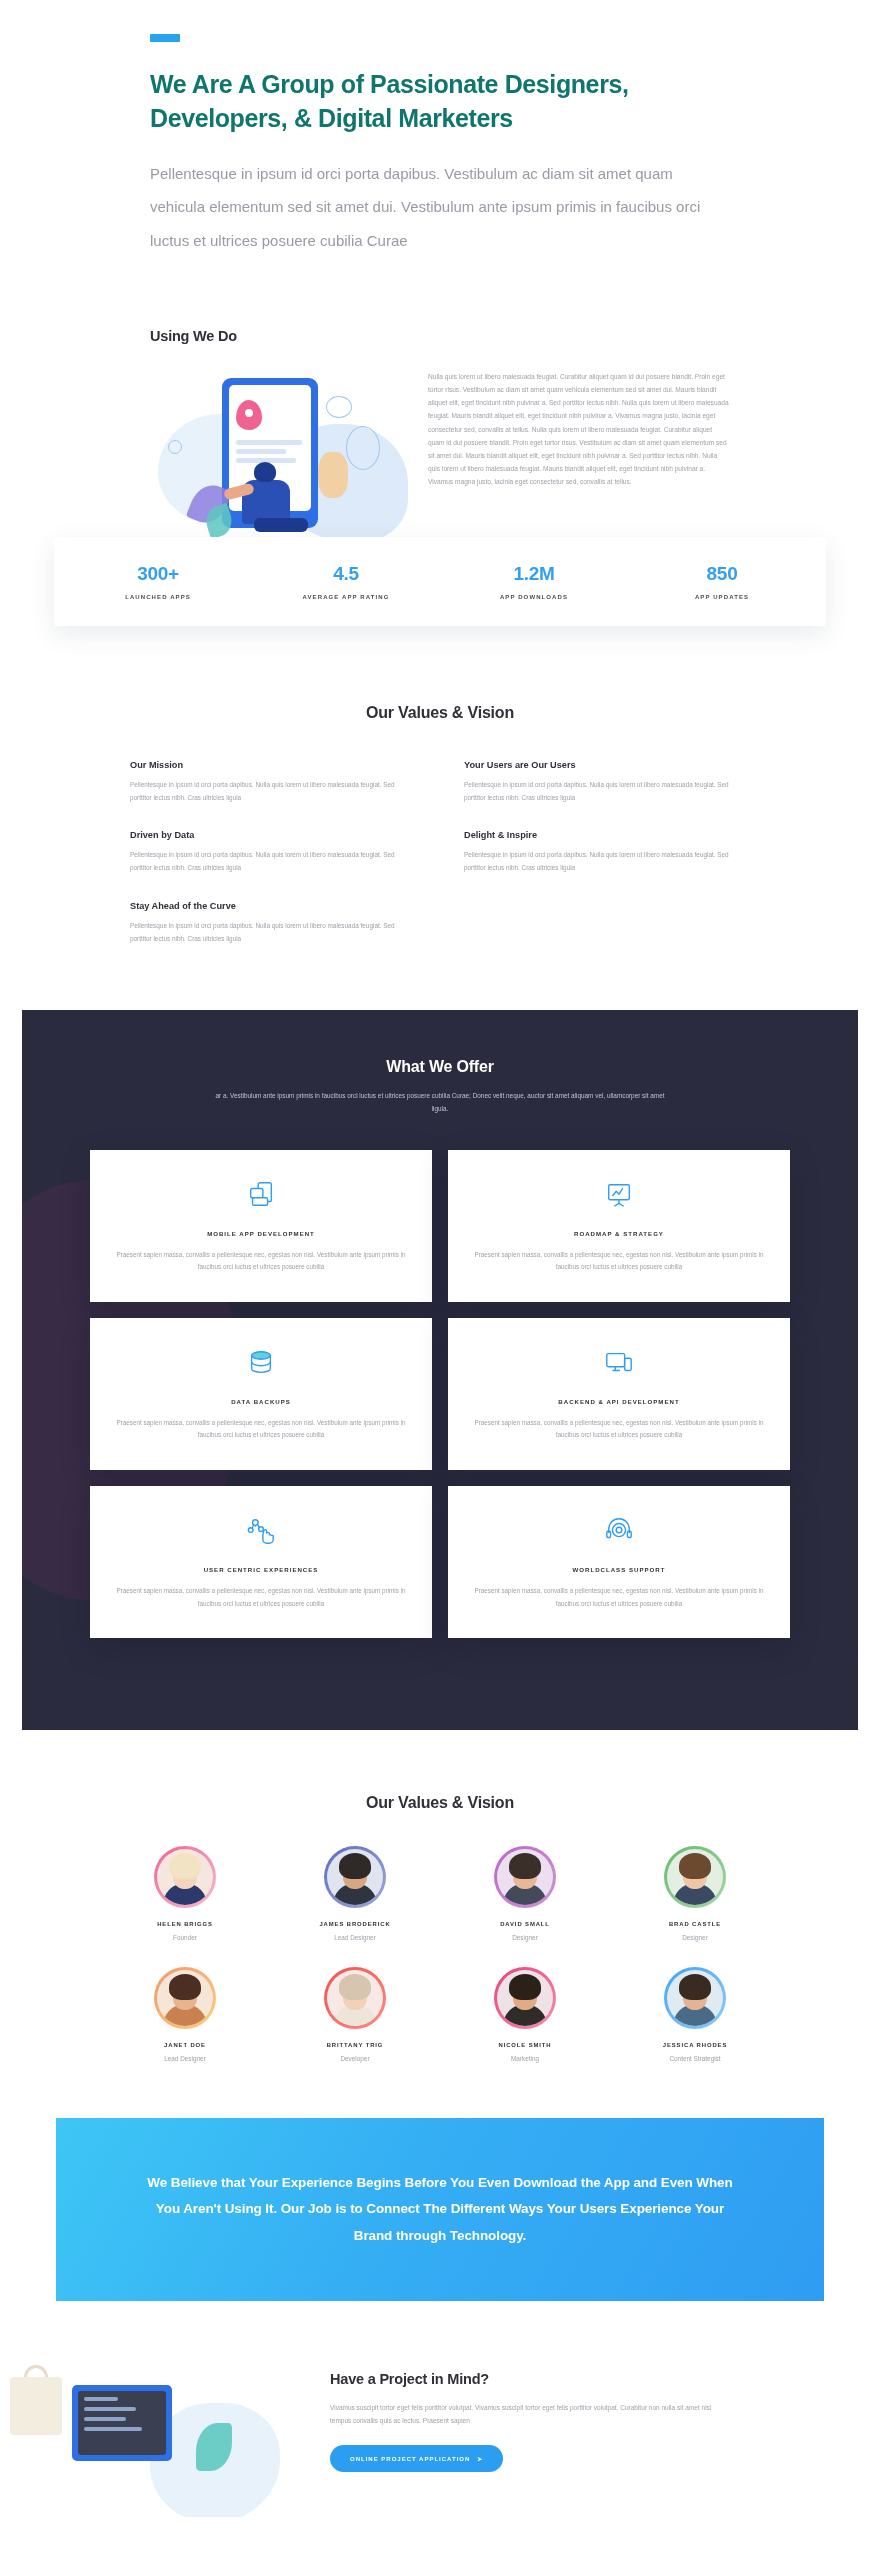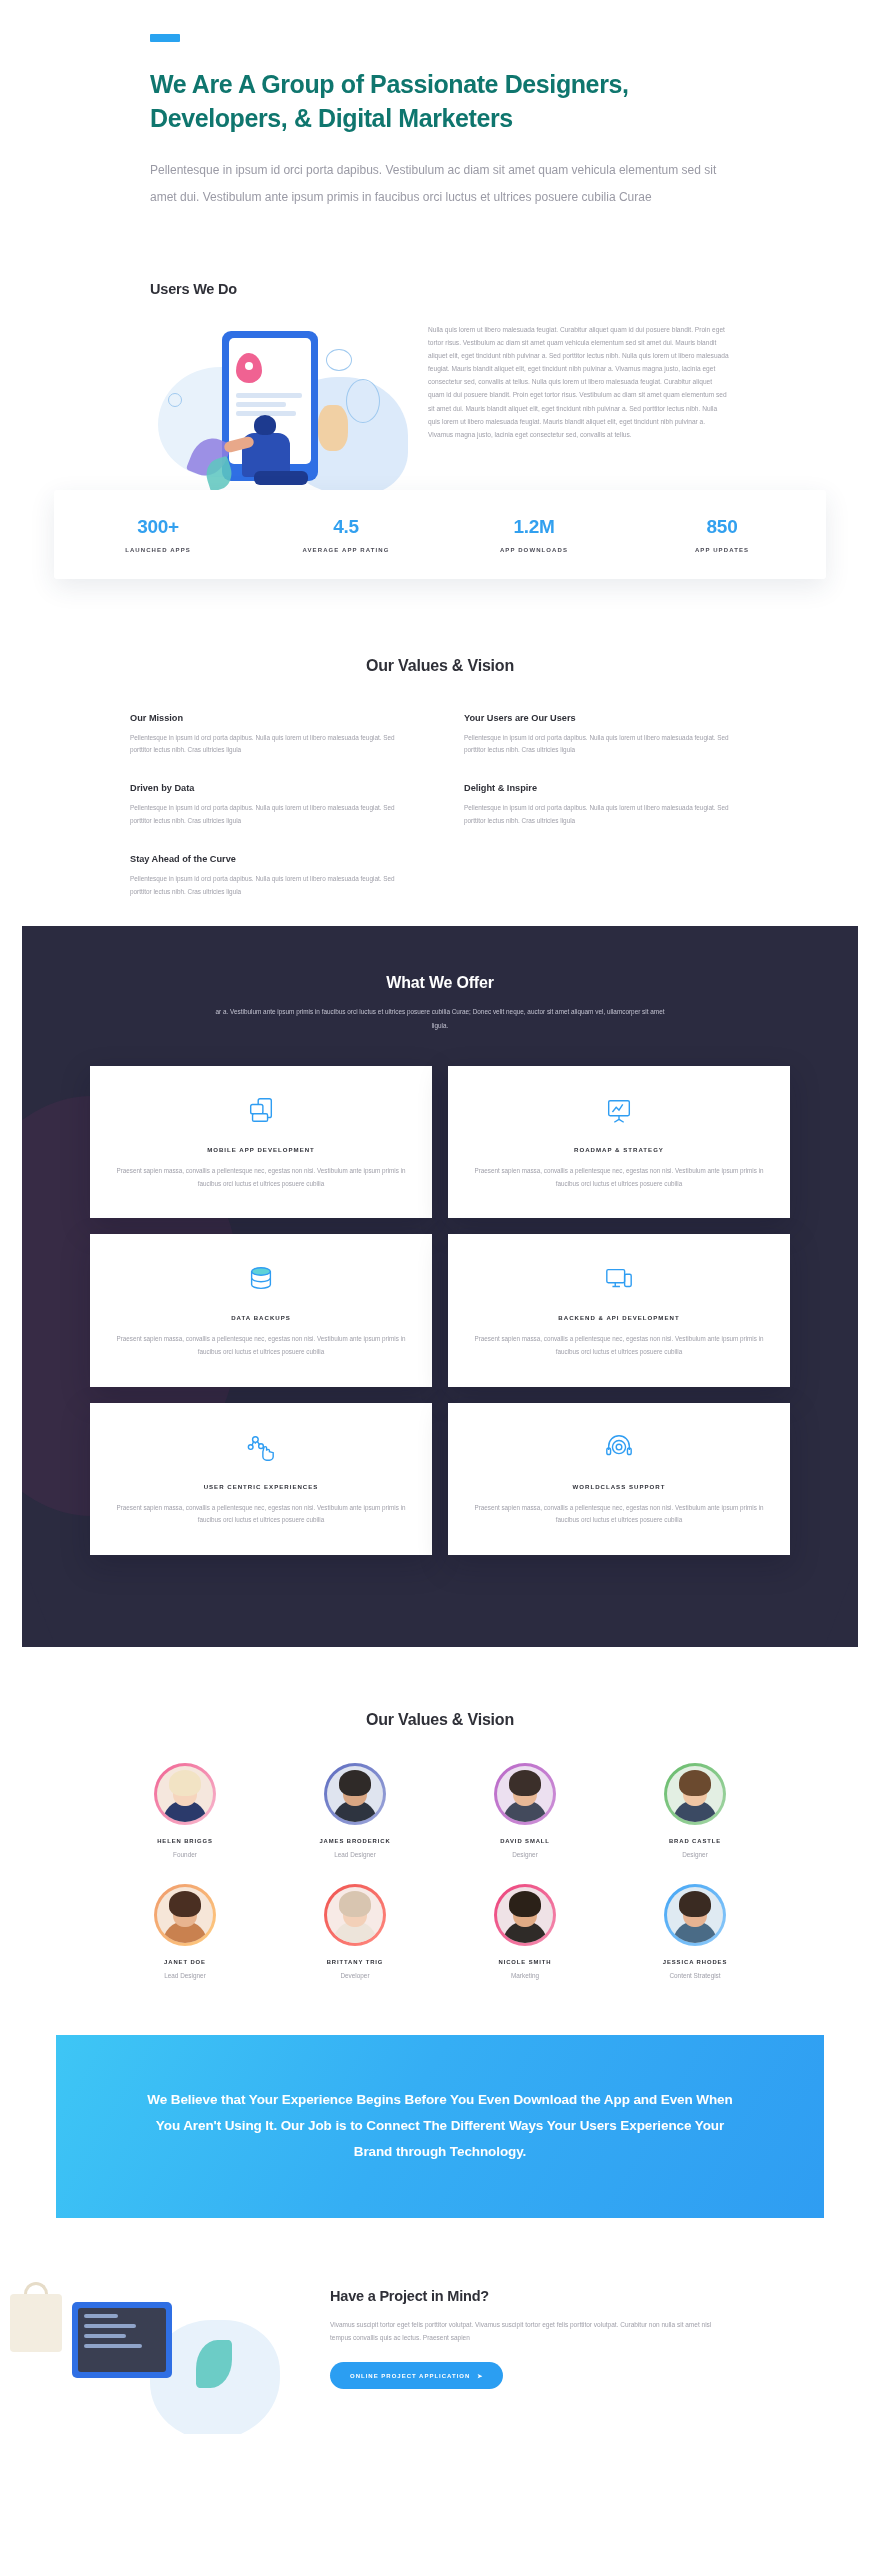--- a/index.html
+++ b/index.html
@@ -20,21 +20,21 @@
     margin-top: 26px;
     font-size: 25px;
     line-height: 1.35;
     font-weight: 700;
     letter-spacing: -0.4px;
     color: #0f766e;
     max-width: 580px;
   }
   .hero p {
     margin-top: 21px;
-    font-size: 12px;
+    font-size: 15px;
     line-height: 2.25;
     color: #9a9aa5;
     max-width: 600px;
     font-weight: 400;
   }
 
   
   .wwd { padding: 70px 150px 0 150px; }
   .wwd h2 {
     font-size: 14.5px;
@@ -85,21 +85,21 @@
   .values h2 {
     text-align: center; font-size: 16px; font-weight: 700; color: #2f3038;
     letter-spacing: -0.2px; margin-bottom: 38px;
   }
   .values-grid { display: flex; flex-wrap: wrap; column-gap: 48px; row-gap: 26px; }
   .value-item { width: calc(50% - 24px); }
   .value-item h3 { font-size: 9.2px; font-weight: 700; color: #2f3038; }
   .value-item p { margin-top: 9px; font-size: 6.4px; line-height: 2.0; color: #a0a0aa; }
 
   
-  .offer-outer { margin-top: 28px; position: relative; }
+  .offer-outer { margin-top: 64px; position: relative; }
   .offer {
     background: #2b2b40;
     padding: 48px 0 0 0;
     position: relative;
     overflow: hidden;
     margin: 0 22px;
   }
   .offer:before {
     content:""; position:absolute; left:-80px; top:170px; width:300px; height:420px;
     background: #3a2b46; border-radius: 50%; opacity:.85;
@@ -212,21 +212,21 @@
 
 <div class="page">
 
   <section class="hero">
     <div class="accent-bar"></div>
     <h1>We Are A Group of Passionate Designers, Developers, &amp; Digital Marketers</h1>
     <p>Pellentesque in ipsum id orci porta dapibus. Vestibulum ac diam sit amet quam vehicula elementum sed sit amet dui. Vestibulum ante ipsum primis in faucibus orci luctus et ultrices posuere cubilia Curae</p>
   </section>
 
   <section class="wwd">
-    <h2>Users We Do</h2>
+    <h2>Using We Do</h2>
     <div class="wwd-row">
       <div class="wwd-illo">
         <div class="il-blob1"></div>
         <div class="il-blob2"></div>
         <div class="il-sand"></div>
         <div class="il-circ" style="left:176px; top:30px; width:26px; height:22px;"></div>
         <div class="il-circ" style="left:196px; top:60px; width:34px; height:44px;"></div>
         <div class="il-circ" style="left:18px; top:74px; width:14px; height:14px;"></div>
         <div class="il-phone"></div>
         <div class="il-screen"></div>

